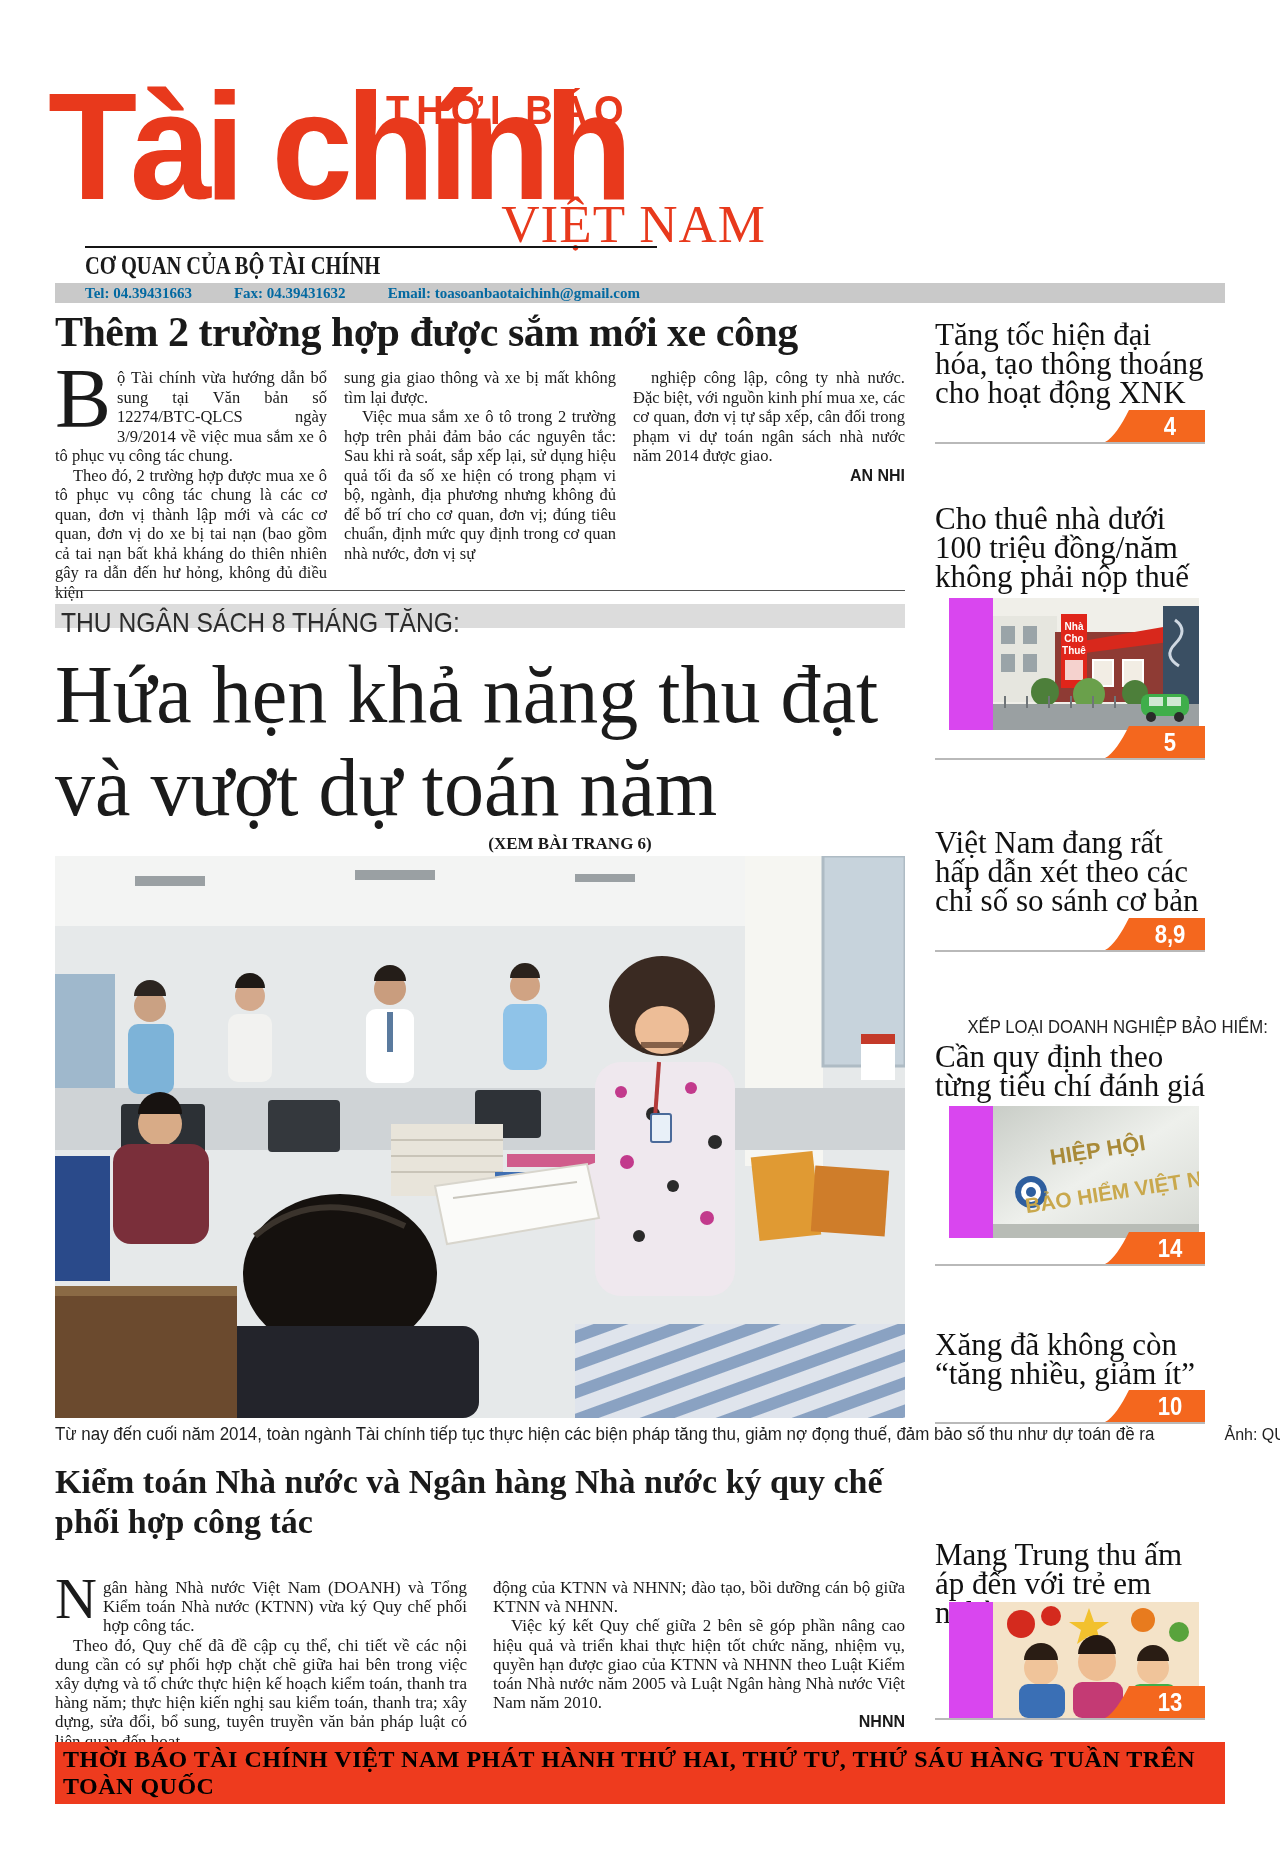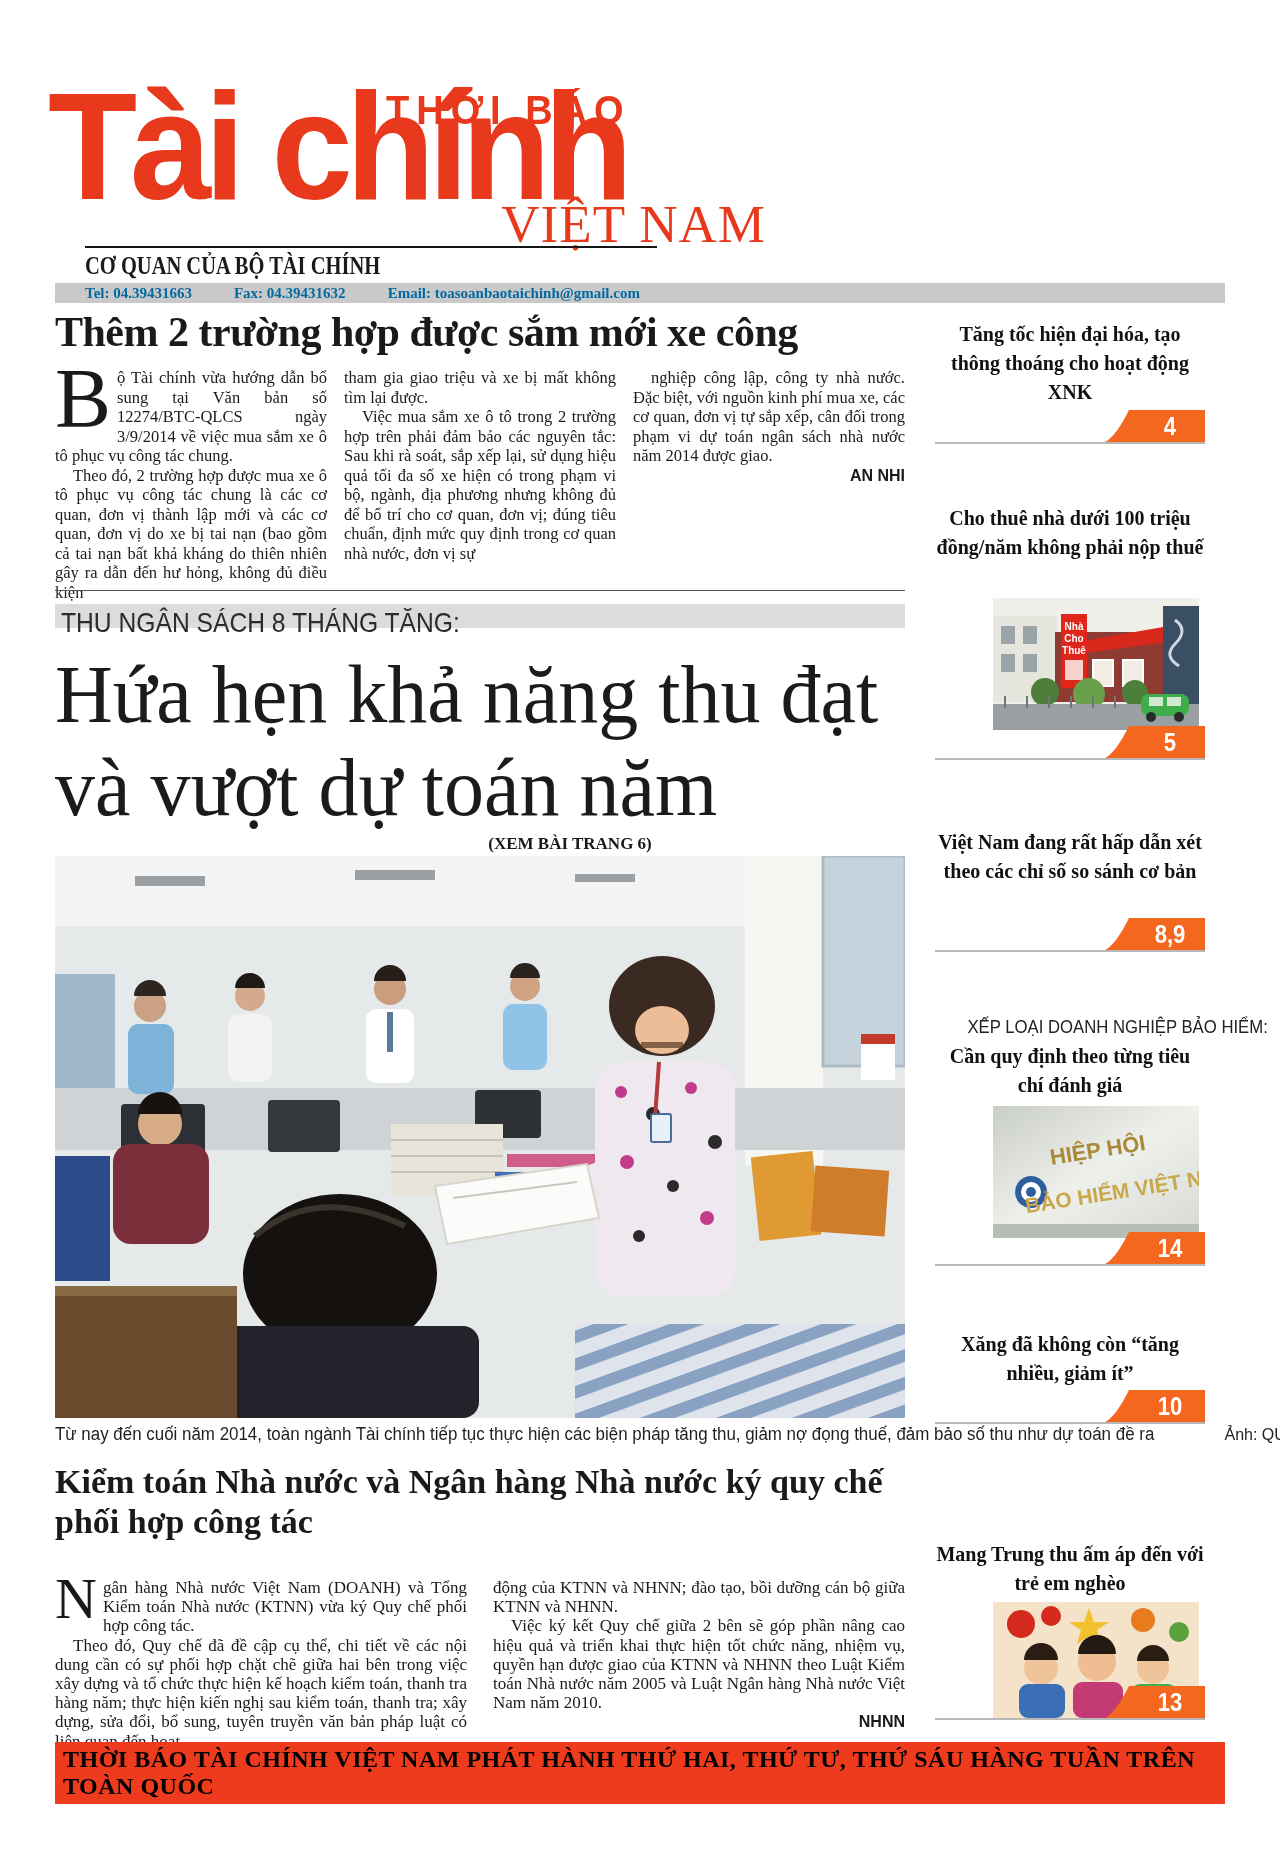--- a/index.html
+++ b/index.html
@@ -60,29 +60,29 @@
   .cols2 .col{width:412px;font-size:17px;line-height:19.2px;text-align:justify;}
   .cols2 p{margin:0;}
   .dropcap2{float:left;font-size:58px;line-height:38px;padding:2px 6px 0 0;}
 
   
   .footer-bar{left:55px;top:1742px;width:1170px;height:62px;background:#ee3b1e;display:flex;align-items:center;justify-content:center;}
   .footer-bar span{color:#000000;font-weight:bold;font-size:24px;letter-spacing:0.5px;padding-left:8px;}
 
   
   .sidebar{left:935px;top:0;width:270px;height:1854px;}
-  .sb-h{position:absolute;left:0;width:270px;text-align:center;font-weight:bold;font-size:20px;line-height:29px;color:#111;}
+  .sb-h{position:absolute;left:0;width:270px;text-align:left;font-weight:normal;font-size:31px;line-height:29px;color:#111;}
   .sb-kicker{position:absolute;left:0;width:270px;text-align:right;font-family:"Liberation Sans","DejaVu Sans",sans-serif;
              font-size:19px;color:#222;transform:scaleX(0.88);transform-origin:right top;white-space:nowrap;}
   .sb-rule{position:absolute;left:0;width:270px;height:2px;background:#b9b9b9;}
   .sb-tab{position:absolute;right:0;width:100px;height:32px;}
   .sb-tab svg{position:absolute;left:0;top:0;}
   .sb-tab span{position:absolute;left:34px;top:0;width:62px;color:#fff;font-family:"Liberation Sans","DejaVu Sans",sans-serif;
                font-weight:bold;font-size:26px;line-height:32px;text-align:center;transform:scaleX(0.85);}
-  .sb-photo{position:absolute;right:6px;width:206px;overflow:hidden;background:#f0abfc;}
+  .sb-photo{position:absolute;right:6px;width:206px;overflow:hidden;background:#d946ef;padding-left:44px;}
 </style>
 </head>
 <body>
 
 <div class="page">
 
   <div class="abs logo-small">THỜI BÁO</div>
   <div class="abs logo-main">Tài chính</div>
   <div class="abs logo-sub">VIỆT NAM</div>
   <div class="abs organ-rule"></div>
@@ -95,21 +95,21 @@
     <span>Email: toasoanbaotaichinh@gmail.com</span>
   </div>
 
   <h1 class="abs h1-top" style="margin:0">Thêm 2 trường hợp được sắm mới xe công</h1>
   <div class="abs cols3">
     <div class="col">
       <p><span class="dropcap">B</span><span>ộ Tài chính vừa hướng dẫn bổ sung tại Văn bản số 12274/BTC-QLCS ngày 3/9/2014 về việc mua sắm xe ô tô phục vụ công tác chung.</span></p>
       <p class="ind">Theo đó, 2 trường hợp được mua xe ô tô phục vụ công tác chung là các cơ quan, đơn vị thành lập mới và các cơ quan, đơn vị do xe bị tai nạn (bao gồm cả tai nạn bất khả kháng do thiên nhiên gây ra dẫn đến hư hỏng, không đủ điều kiện</p>
     </div>
     <div class="col">
-      <p>tham gia giao triệu và xe bị mất không tìm lại được.</p>
+      <p>sung gia giao thông và xe bị mất không tìm lại được.</p>
       <p class="ind">Việc mua sắm xe ô tô trong 2 trường hợp trên phải đảm bảo các nguyên tắc: Sau khi rà soát, sắp xếp lại, sử dụng hiệu quả tối đa số xe hiện có trong phạm vi bộ, ngành, địa phương nhưng không đủ để bố trí cho cơ quan, đơn vị; đúng tiêu chuẩn, định mức quy định trong cơ quan nhà nước, đơn vị sự</p>
     </div>
     <div class="col">
       <p class="ind">nghiệp công lập, công ty nhà nước. Đặc biệt, với nguồn kinh phí mua xe, các cơ quan, đơn vị tự sắp xếp, cân đối trong phạm vi dự toán ngân sách nhà nước năm 2014 được giao.</p>
       <p class="byline">AN NHI</p>
     </div>
   </div>
   <div class="abs top-rule"></div>
 
   <div class="abs kicker-bar">

